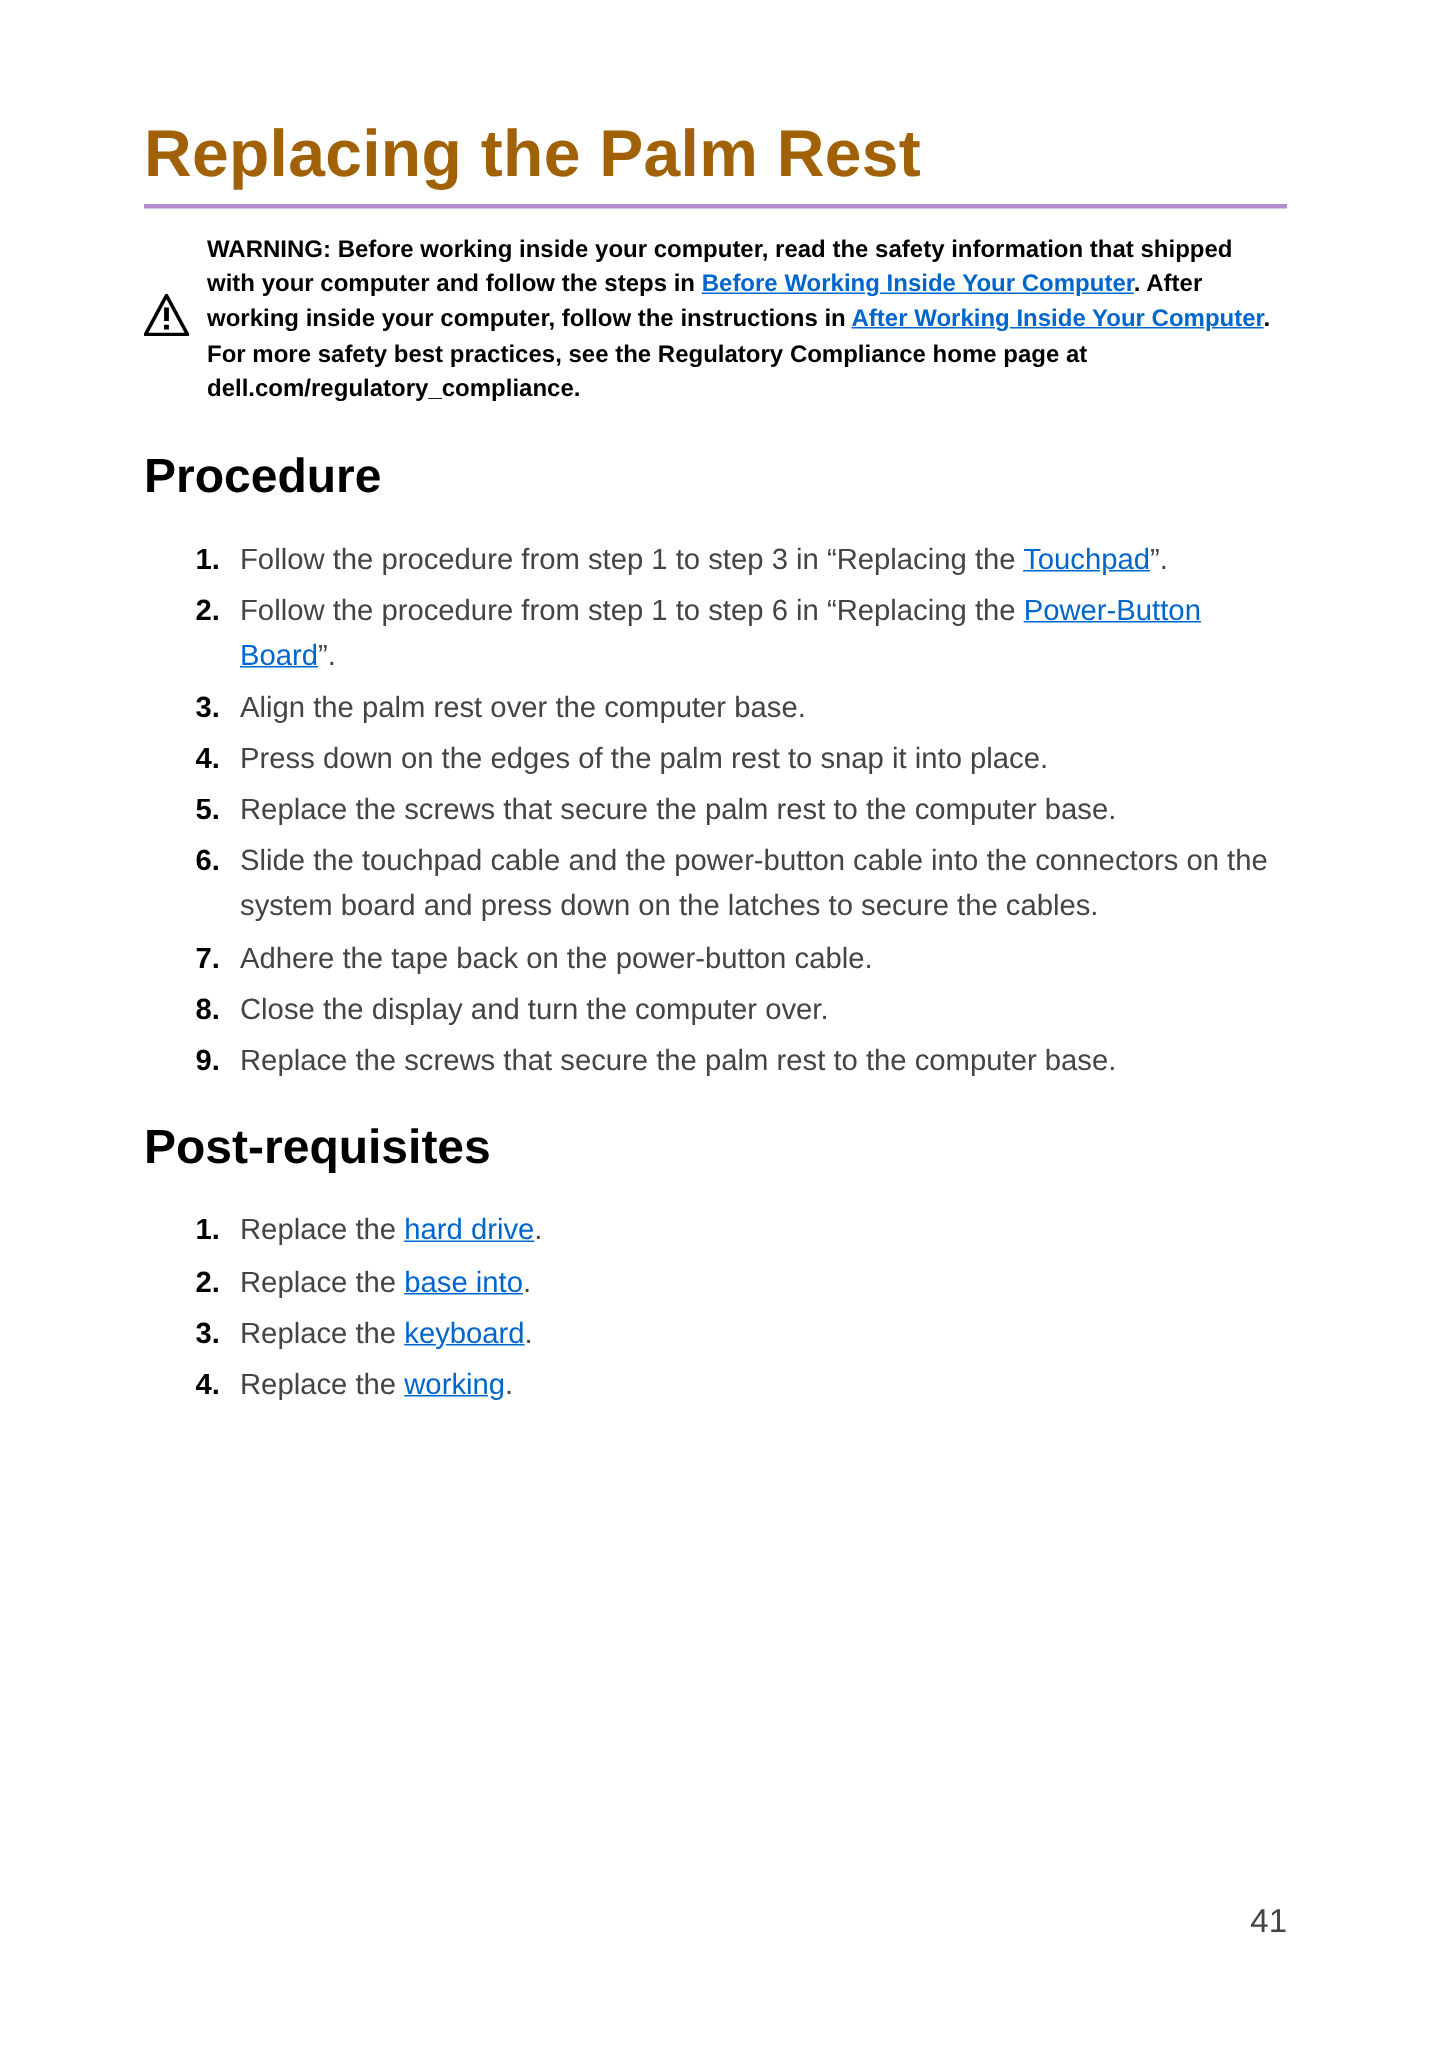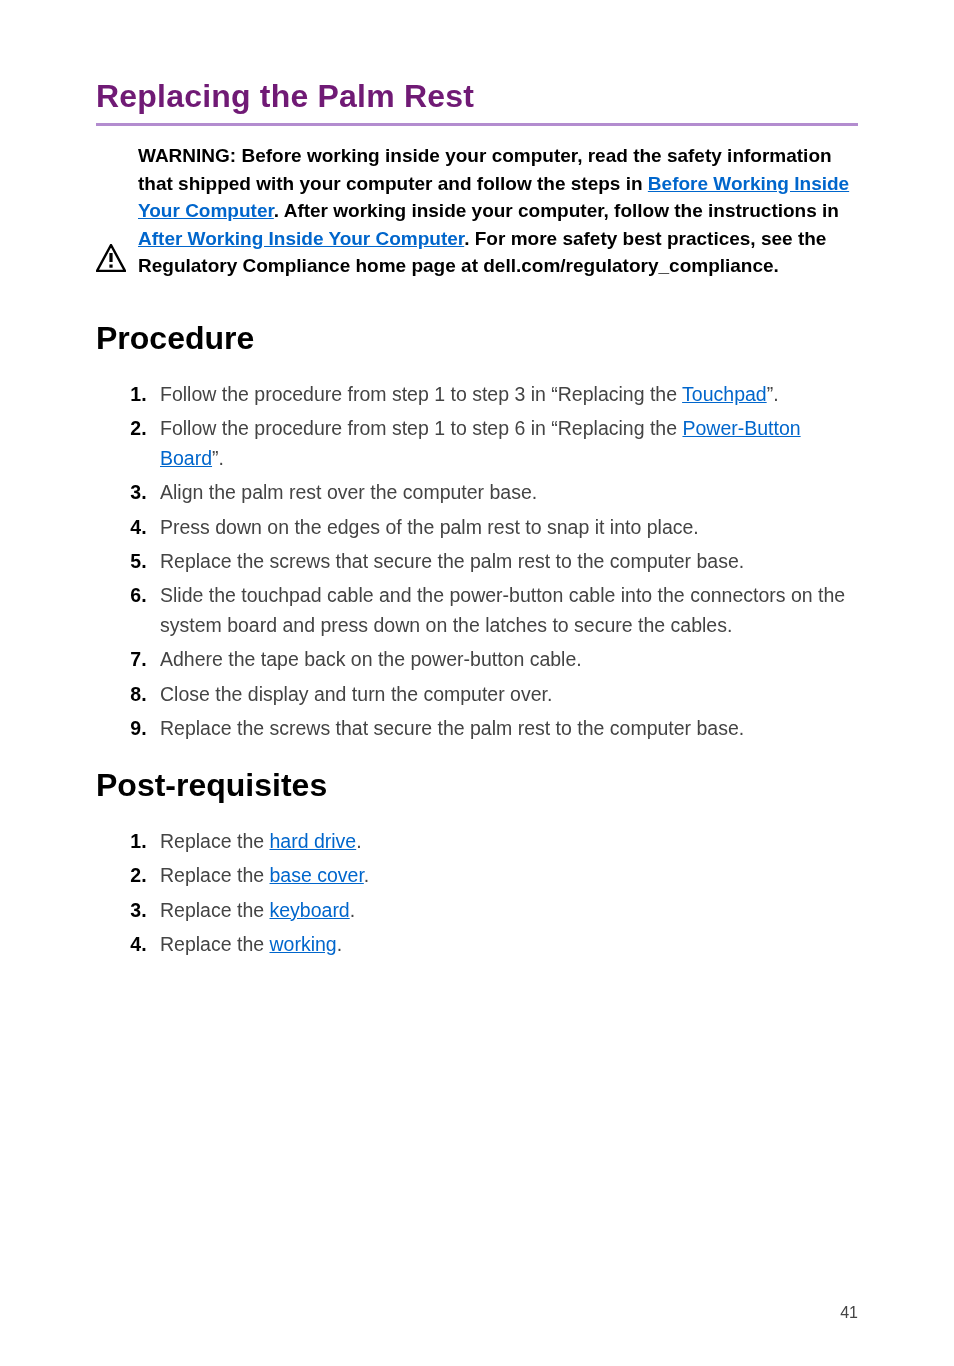--- a/index.html
+++ b/index.html
@@ -12,36 +12,36 @@
     height: 1366px;
     position: relative;
   }
   .page {
     padding: 78px 96px 0 96px;
     box-sizing: border-box;
     height: 100%;
     position: relative;
   }
   h1.title {
-    font-size: 32px;
+    font-size: 44px;
     font-weight: 700;
     margin: 0 0 8px 0;
     letter-spacing: 0.2px;
-    color: #701a75;
+    color: #a16207;
   }
   hr.title-rule {
     border: none;
     border-top: 3px solid #b38ccf;
     margin: 0 0 16px 0;
   }
   .warning-block {
     display: flex;
-    align-items: flex-end;
-    margin-bottom: 40px;
-    font-size: 19px;
+    align-items: center;
+    margin-bottom: 28px;
+    font-size: 16px;
     line-height: 1.45;
     font-weight: 700;
     color: #000;
   }
   .warn-icon {
     flex: 0 0 auto;
     margin-right: 12px;
     margin-top: 2px;
   }
   .warn-text {
@@ -68,22 +68,22 @@
     margin-bottom: 4px;
     padding-left: 8px;
   }
   ol.proc li::marker {
     font-weight: 700;
     color: #000;
   }
   .page-number {
     position: absolute;
     right: 96px;
-    bottom: 44px;
-    font-size: 16px;
+    bottom: 72px;
+    font-size: 22px;
     color: #444;
   }
 </style>
 </head>
 <body>
 
 <div class="page">
 
   <h1 class="title">Replacing the Palm Rest</h1>
   <hr class="title-rule">
@@ -119,21 +119,21 @@
     <li>Replace the screws that secure the palm rest to the computer base.</li>
   </ol>
 
   <h2 class="section">Post-requisites</h2>
 
   <ol class="proc">
     <li>
       <span>Replace the </span><a href="#" class="link">hard drive</a><span>.</span>
     </li>
     <li>
-      <span>Replace the </span><a href="#" class="link">base cover</a><span>.</span>
+      <span>Replace the </span><a href="#" class="link">base into</a><span>.</span>
     </li>
     <li>
       <span>Replace the </span><a href="#" class="link">keyboard</a><span>.</span>
     </li>
     <li>
       <span>Replace the </span><a href="#" class="link">working</a><span>.</span>
     </li>
   </ol>
 
   <div class="page-number">41</div>

